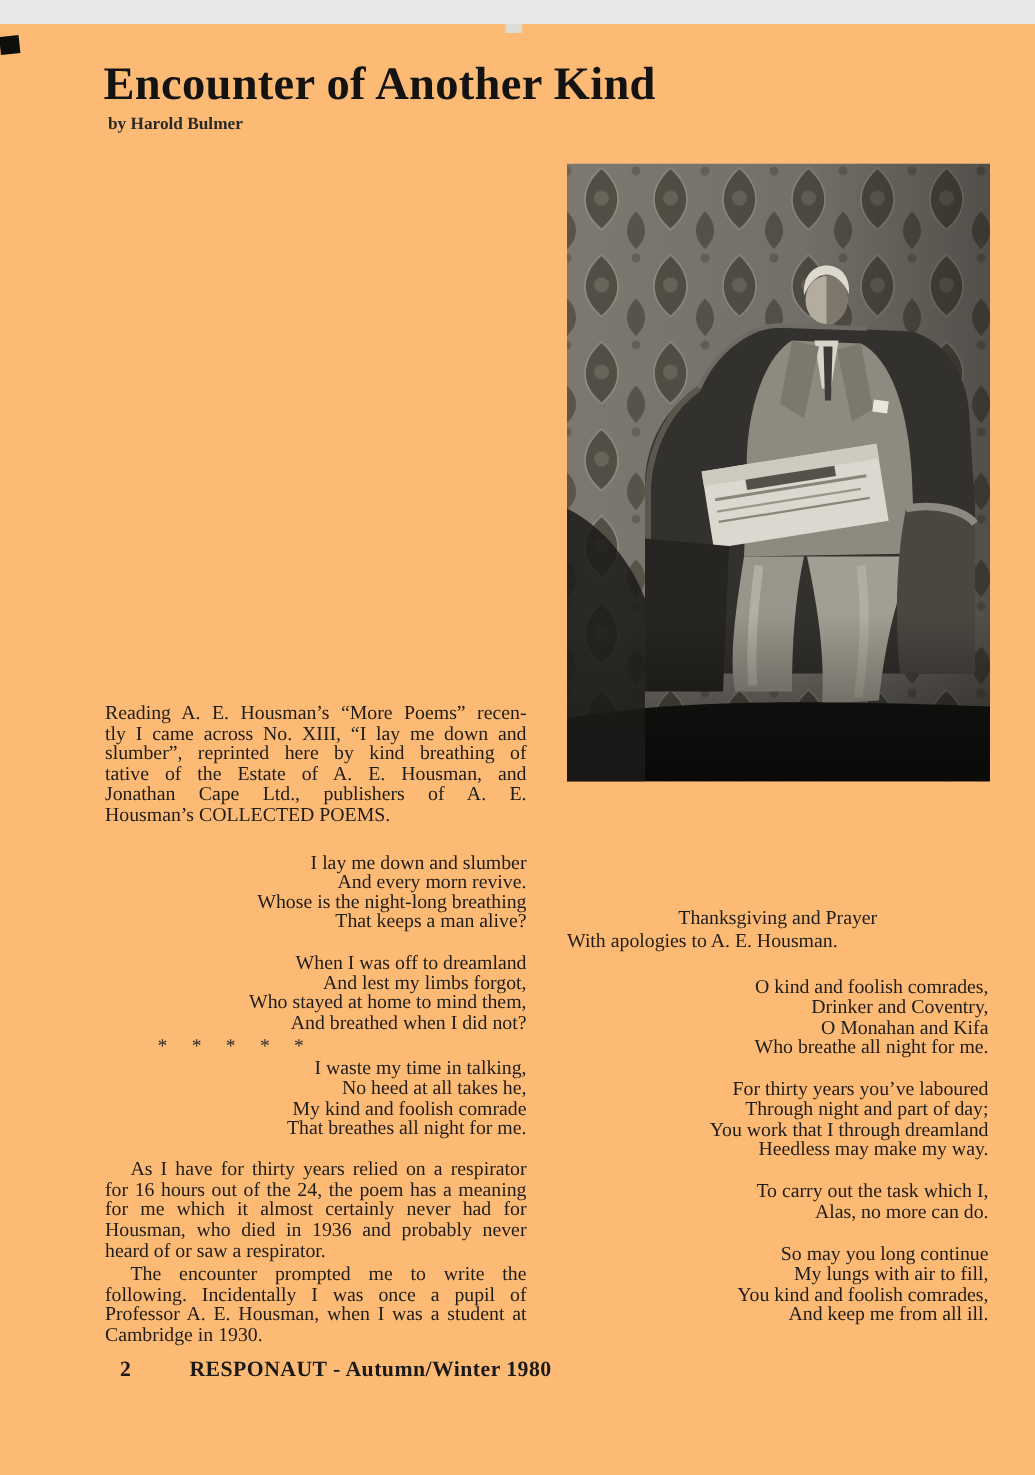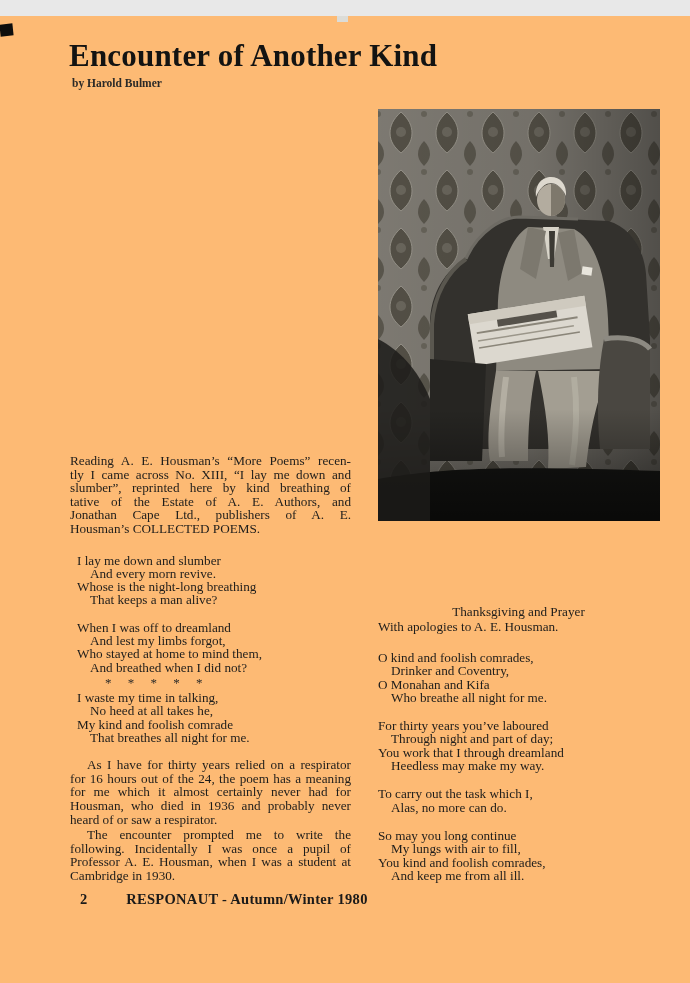--- a/index.html
+++ b/index.html
@@ -15,29 +15,29 @@
   .title {
     position:absolute; left:69px; top:22px; margin:0;
     font-size:31px; font-weight:bold; letter-spacing:0.2px; color:#131312;
     white-space:nowrap;
   }
   .byline { position:absolute; left:72px; top:61px; font-size:11.5px; font-weight:bold; color:#2b2a28; }
 
   .photo { position:absolute; left:378px; top:93px; width:282px; height:412px; margin:0; }
   .photo svg { display:block; }
 
-  .col-left { position:absolute; left:70px; top:438px; width:281px; font-size:13.2px; }
+  .col-left { position:absolute; left:70px; top:452px; width:281px; font-size:13.2px; }
   .col-right { position:absolute; left:378px; top:589px; width:281px; font-size:13.2px; }
 
   .prose .line { line-height:13.6px; text-align:justify; text-align-last:justify; }
   .prose .line:last-child { text-align-last:left; }
   .indent-first .line:first-child { text-indent:17px; }
 
   .poem { padding-left:7px; }
-  .poem .stanza { margin-bottom:14px; }
+  .poem .stanza { margin-bottom:14px;text-align:right; }
   .poem .stanza:last-child { margin-bottom:0; }
   .vline { line-height:13.3px; white-space:nowrap; }
   .vline:nth-child(even) { padding-left:13px; }
 
   #intro { margin-bottom:18px; }
   #poem1 { margin-bottom:2px; }
   .separator { padding-left:35px; word-spacing:13px; line-height:14px; margin:1px 0; font-size:13px; color:#2a2927; }
   #poem2 { margin-top:1px; margin-bottom:14px; }
   #para2 { margin-bottom:2px; }
 
@@ -126,21 +126,21 @@
       <rect y="300" width="282" height="112" fill="url(#floorshade)"></rect>
       <path d="M0,412 L0,230 C20,240 40,260 52,290 L52,412 Z" fill="#1c1b19" opacity="0.85"></path>
     </svg>
   </figure>
 
   <div class="col-left">
     <div class="prose" id="intro">
         <div class="line">Reading A. E. Housman’s “More Poems” recen-</div>
         <div class="line">tly I came across No. XIII, “I lay me down and</div>
         <div class="line">slumber”, reprinted here by kind breathing of</div>
-        <div class="line">tative of the Estate of A. E. Authors, and</div>
+        <div class="line">tative of the Estate of A. E. Housman, and</div>
         <div class="line">Jonathan Cape Ltd., publishers of A. E.</div>
         <div class="line">Housman’s COLLECTED POEMS.</div>
       </div>
 
     <div class="poem" id="poem1">
         <div class="stanza">
           <div class="vline">I lay me down and slumber</div>
           <div class="vline">And every morn revive.</div>
           <div class="vline">Whose is the night-long breathing</div>
           <div class="vline">That keeps a man alive?</div>

